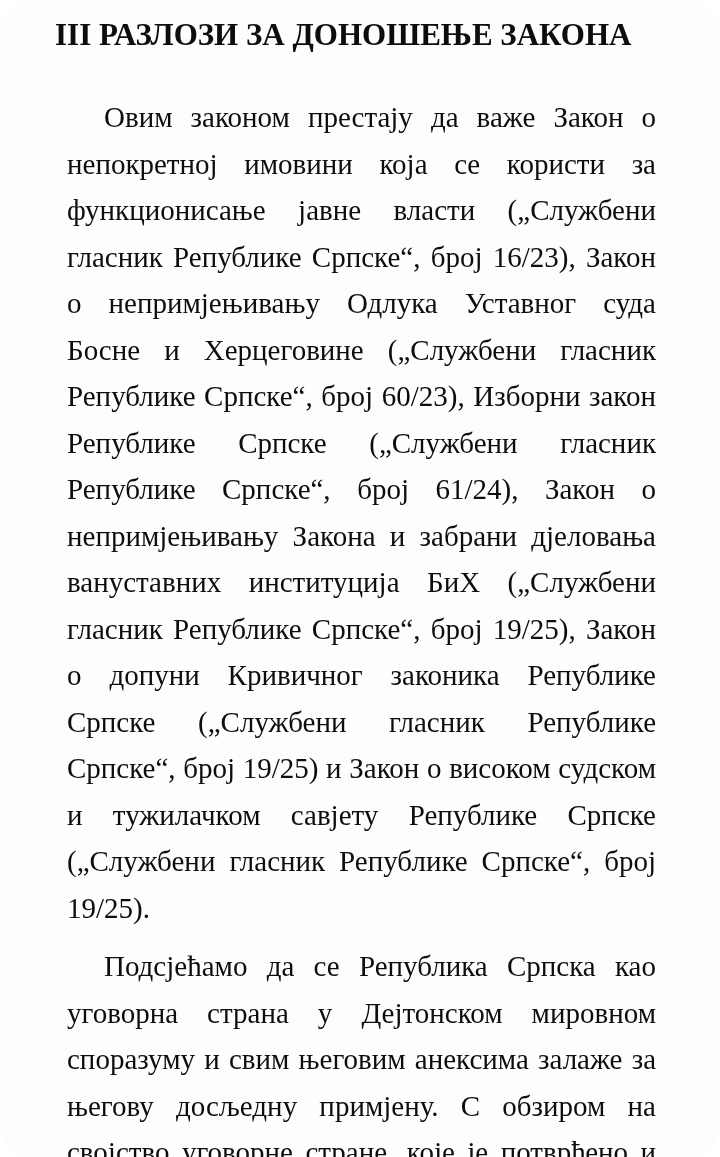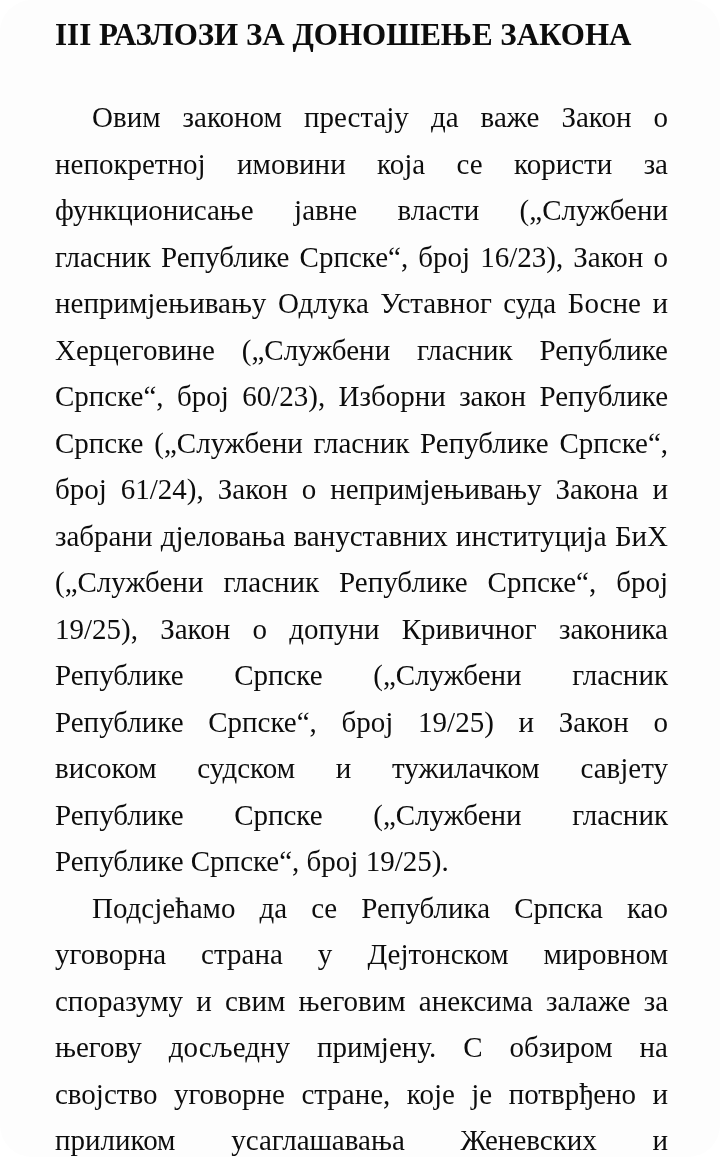--- a/index.html
+++ b/index.html
@@ -24,21 +24,21 @@
     line-height: 38px;
     font-weight: bold;
     margin: 0 0 40px 0;
     white-space: nowrap;
   }
   .body-para {
     font-size: 29px;
     line-height: 46.5px;
     text-align: justify;
     text-indent: 37px;
-    margin: 0;
+    margin: 12px;
     hyphens: none;
     -webkit-hyphens: none;
   }
 </style>
 </head>
 <body>
 
 <div class="page">
   <h1 class="section-title">III РАЗЛОЗИ ЗА ДОНОШЕЊЕ ЗАКОНА</h1>
 

